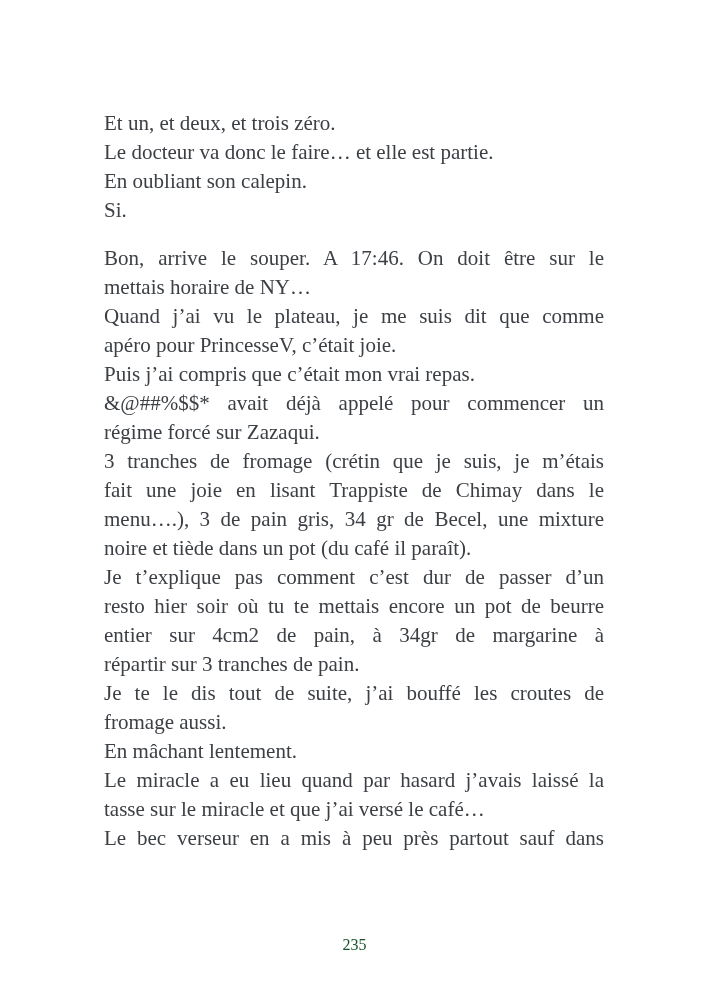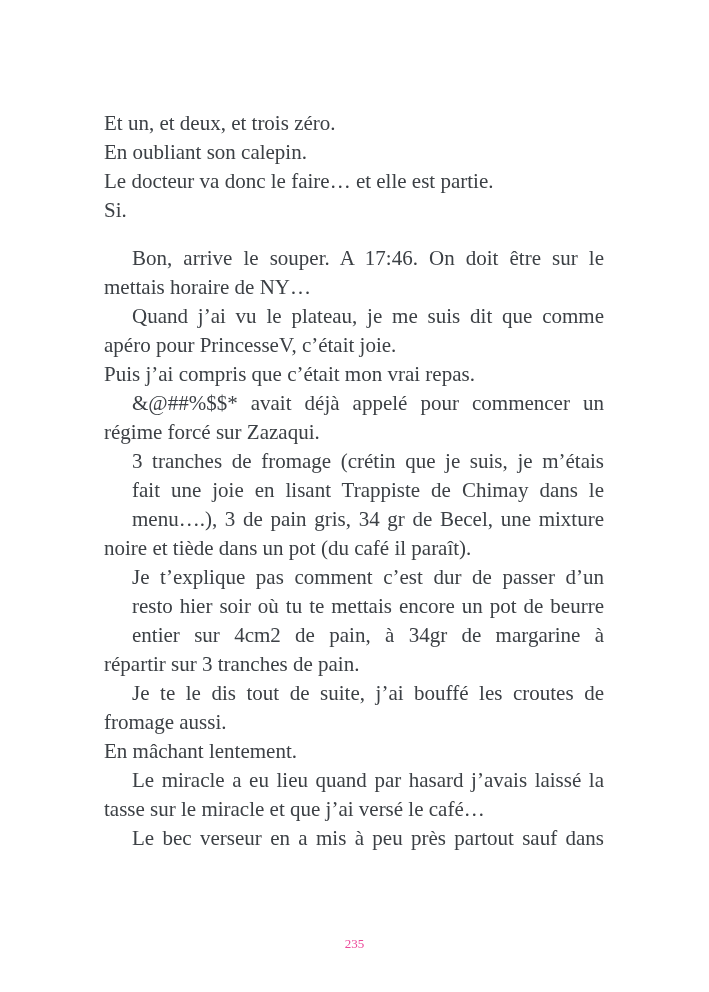--- a/index.html
+++ b/index.html
@@ -28,55 +28,54 @@
     margin: 0;
     padding: 0;
   }
   .line {
     display: block;
   }
   
   .line.j {
     text-align: justify;
     text-align-last: justify;
-    margin-left: 28px;
   }
   
   .line.last {
     text-align: left;
   }
   .block-gap {
     margin-top: 19px;
   }
   .page-footer {
     position: absolute;
     left: 0;
     top: 936px;
     width: 709px;
     text-align: center;
     font-family: "Liberation Serif", "DejaVu Serif", serif;
-    font-size: 13px;
-    color: #ec4899;
+    font-size: 16px;
+    color: #14532d;
   }
 </style>
 </head>
 <body>
 
 <div class="page">
   <main class="text-area">
 
     <section class="block">
       <p class="para">
         <span class="line last">Et un, et deux, et trois zéro.</span>
       </p>
       <p class="para">
-        <span class="line last">En oubliant son calepin.</span>
+        <span class="line last">Le docteur va donc le faire… et elle est partie.</span>
       </p>
       <p class="para">
-        <span class="line last">Le docteur va donc le faire… et elle est partie.</span>
+        <span class="line last">En oubliant son calepin.</span>
       </p>
       <p class="para">
         <span class="line last">Si.</span>
       </p>
     </section>
 
     <section class="block block-gap">
       <p class="para">
         <span class="line j">Bon, arrive le souper. A 17:46. On doit être sur le</span>
         <span class="line last">mettais horaire de NY…</span>

